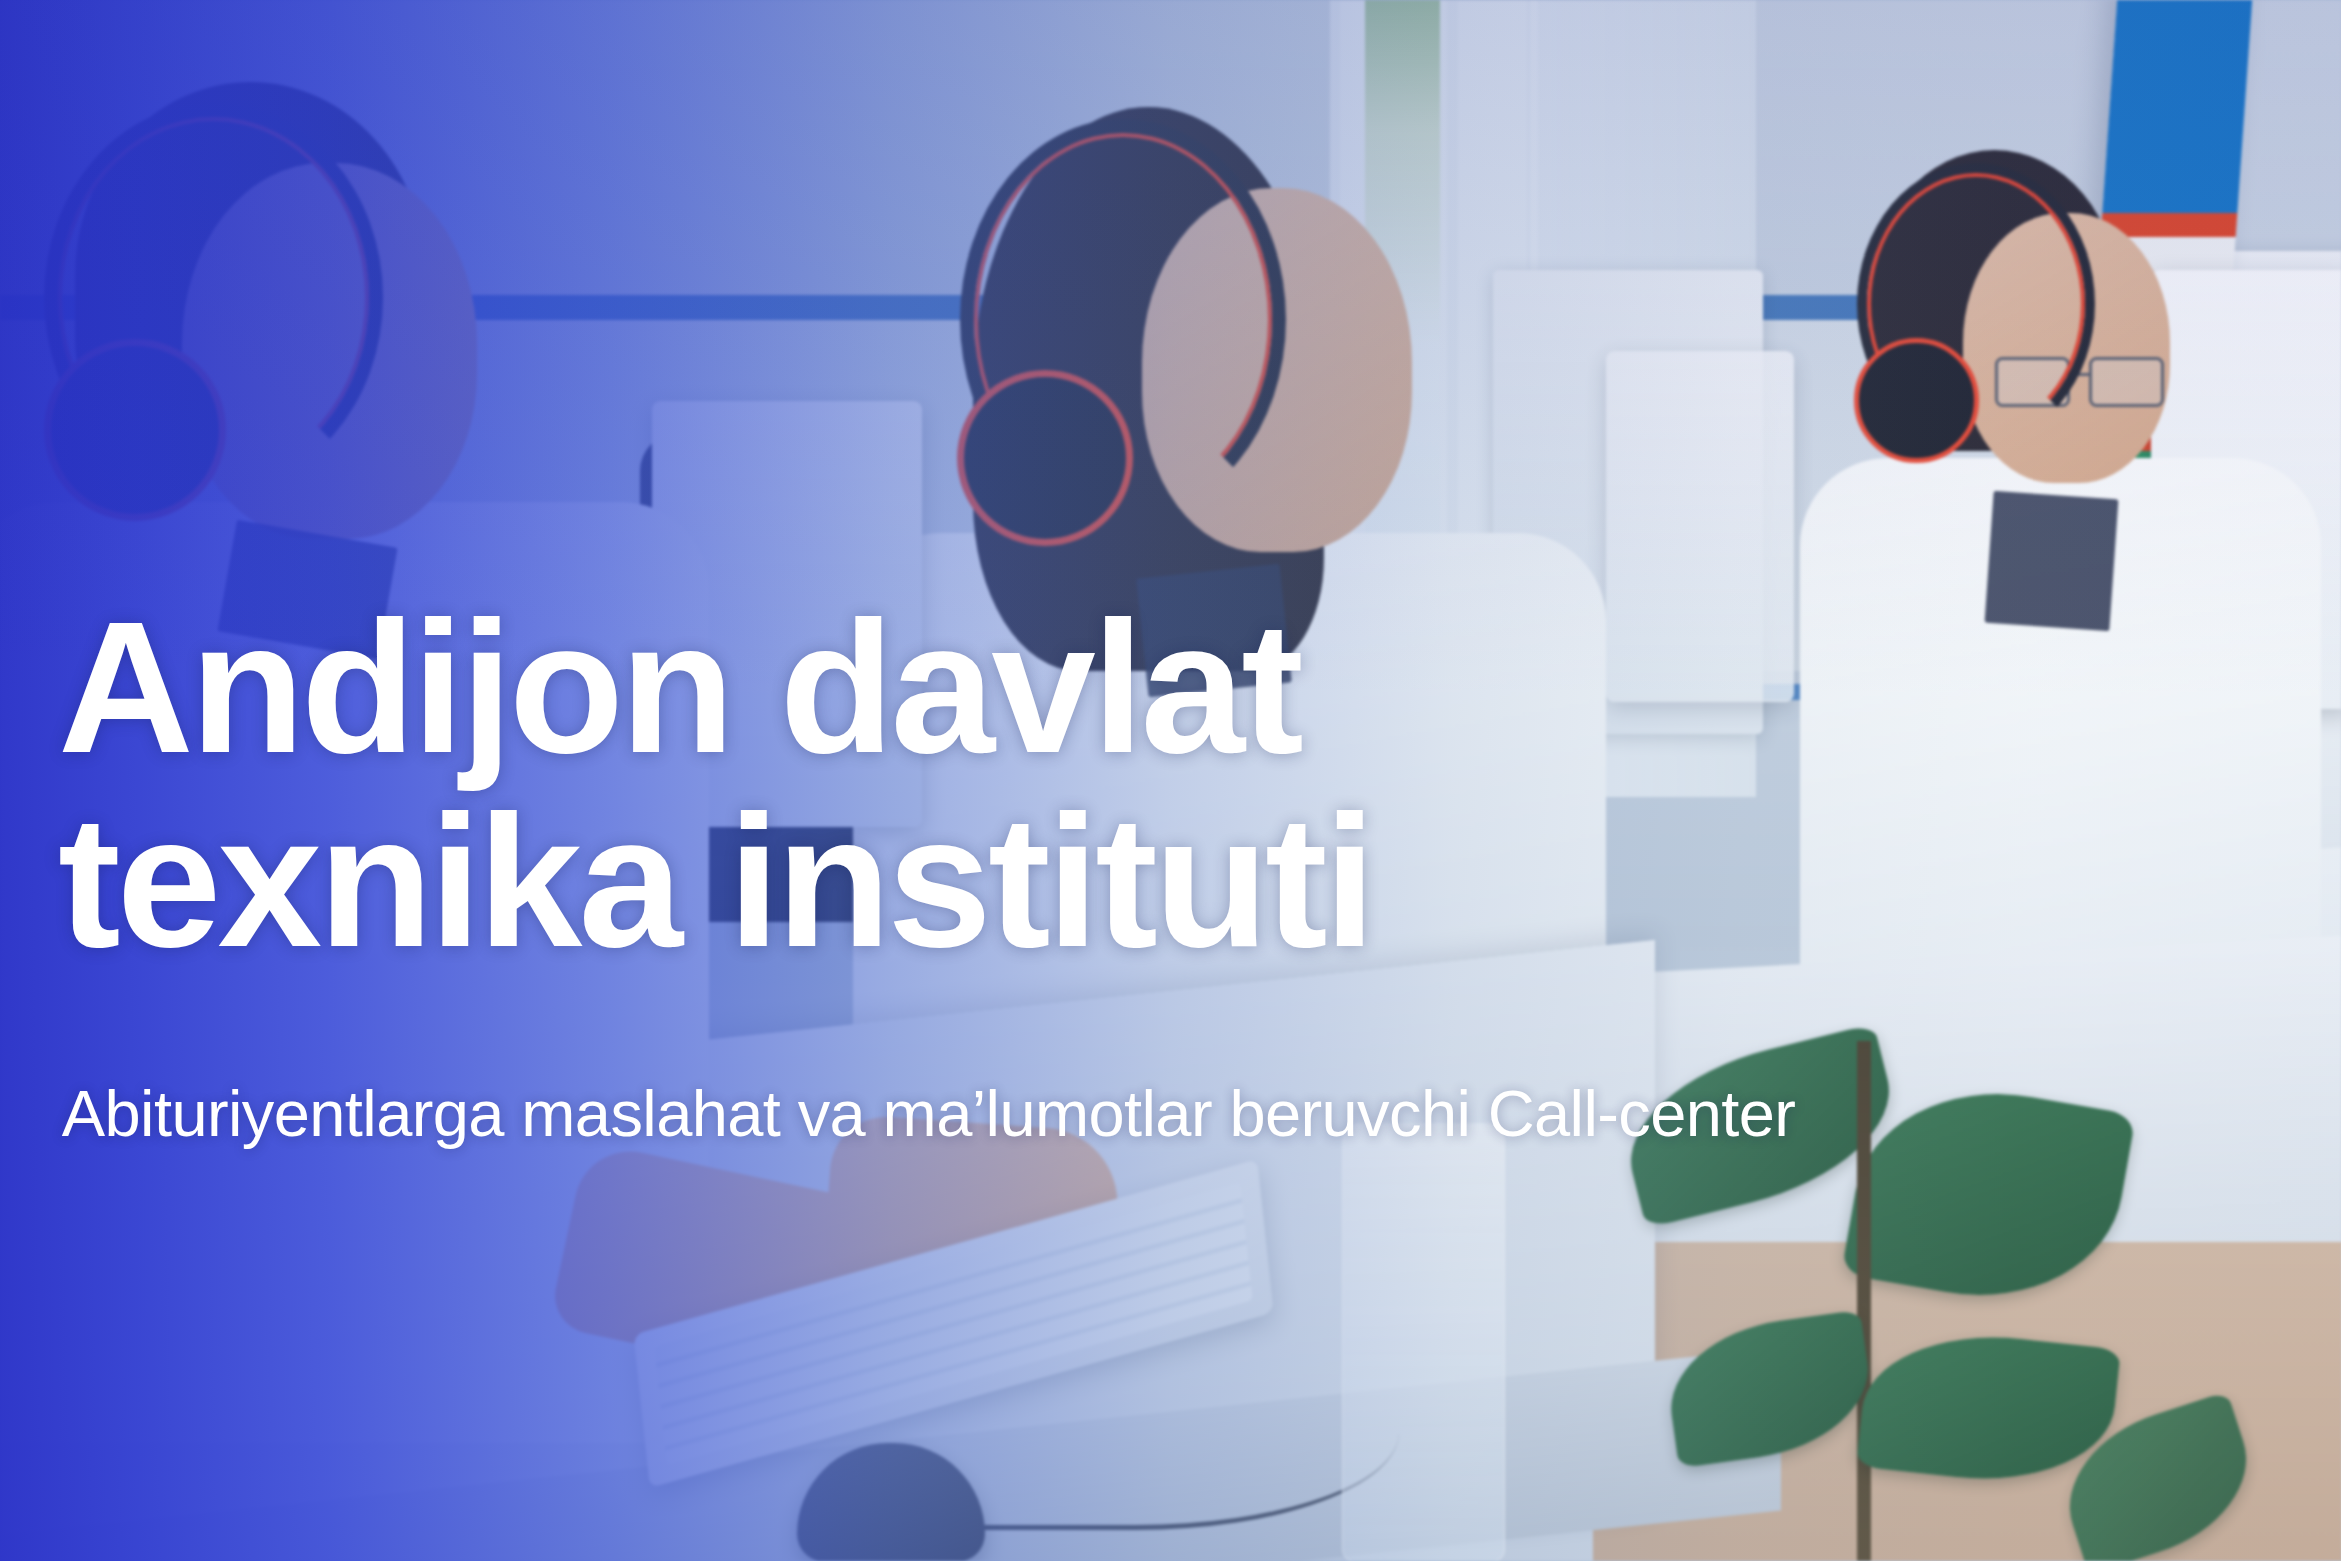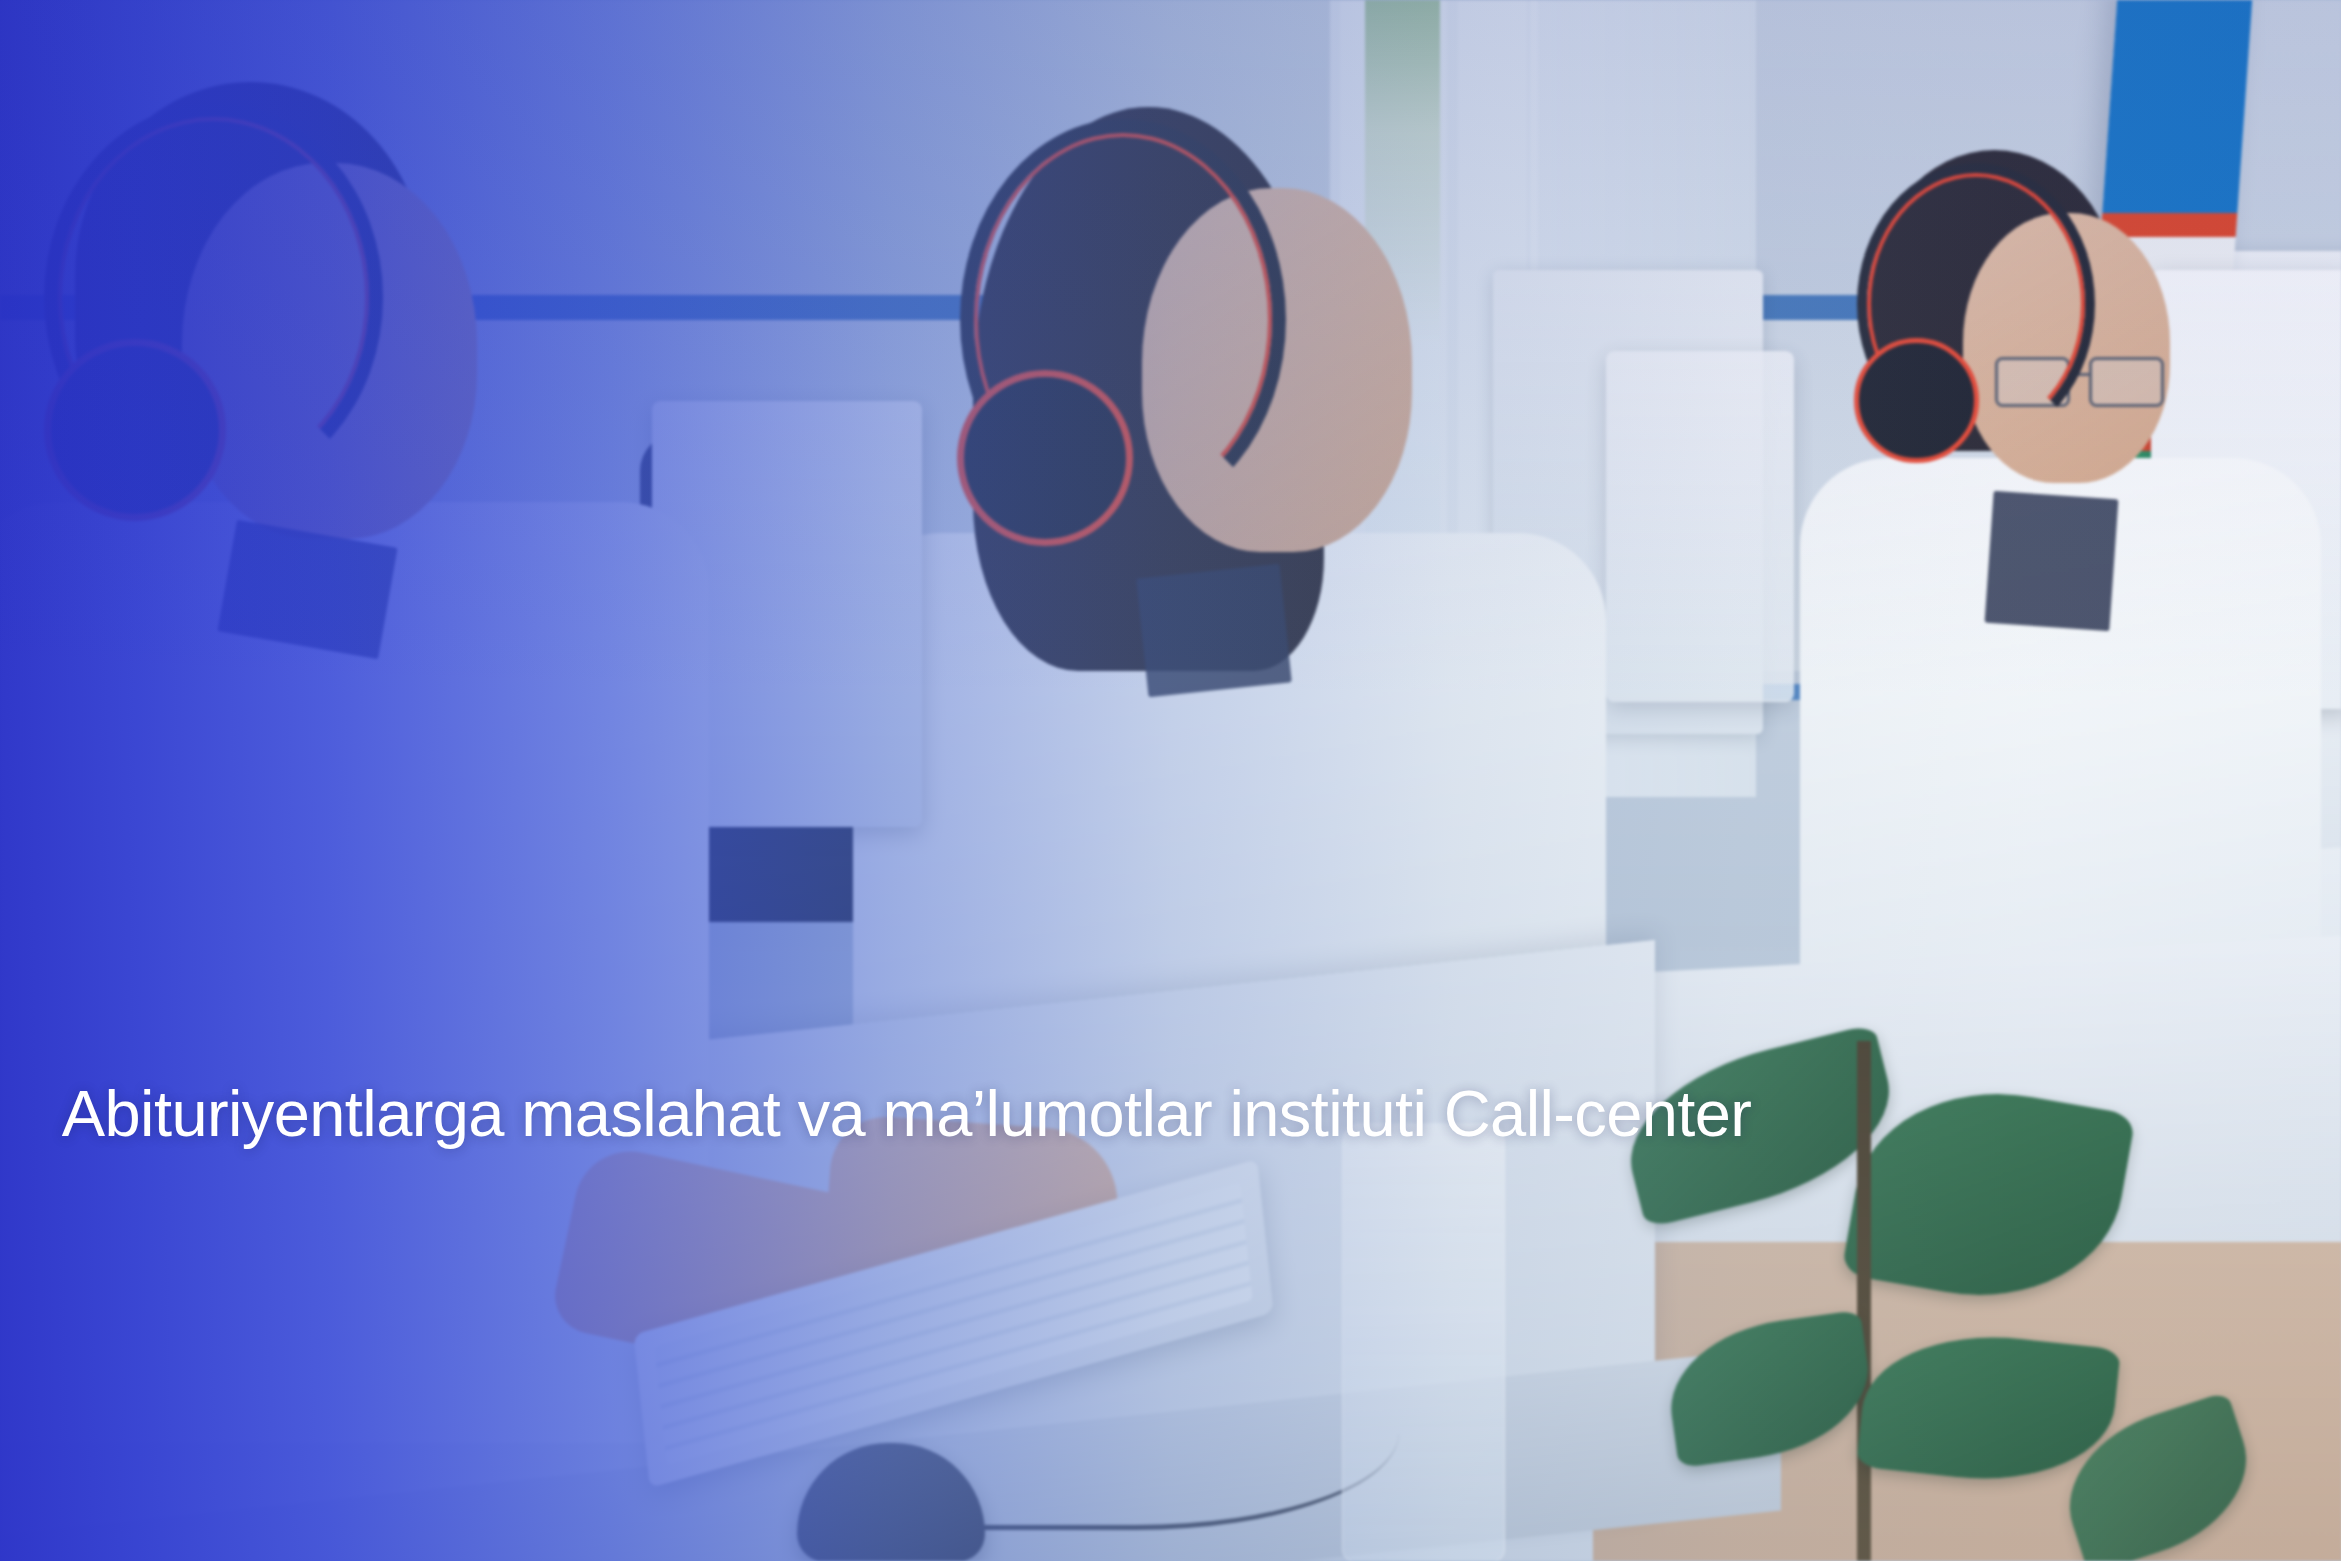--- a/index.html
+++ b/index.html
@@ -278,17 +278,19 @@
       <div class="leaf lf3"></div>
       <div class="leaf lf4"></div>
       <div class="leaf lf5"></div>
     </div>
   </div>
 
   <div class="tint"></div>
   <div class="tint2"></div>
 
   <div class="content">
-    <p class="subtitle">Abituriyentlarga maslahat va ma’lumotlar instituti Call-center</p>
+    <h1 class="headline">Andijon davlat
+texnika instituti</h1>
+    <p class="subtitle">Abituriyentlarga maslahat va ma’lumotlar beruvchi Call-center</p>
   </div>
 
 </div>
 
 
 </body></html>

